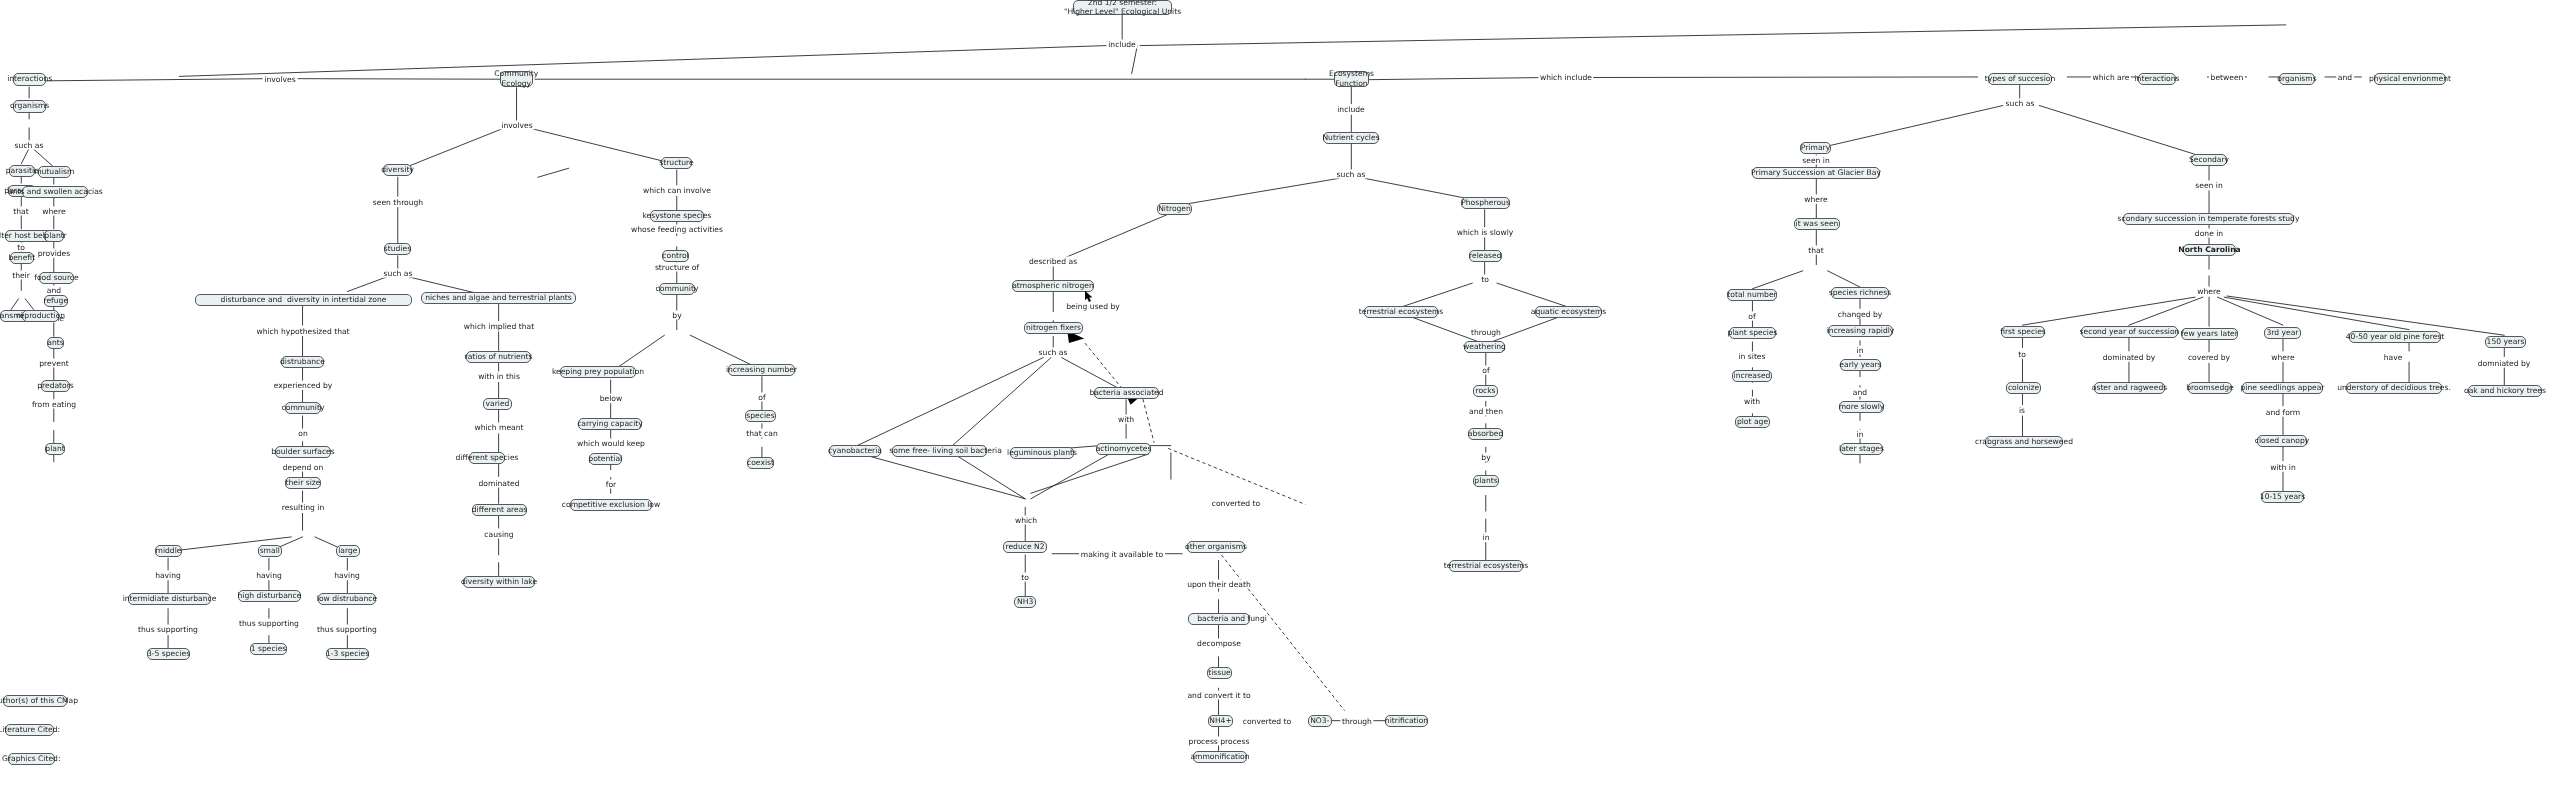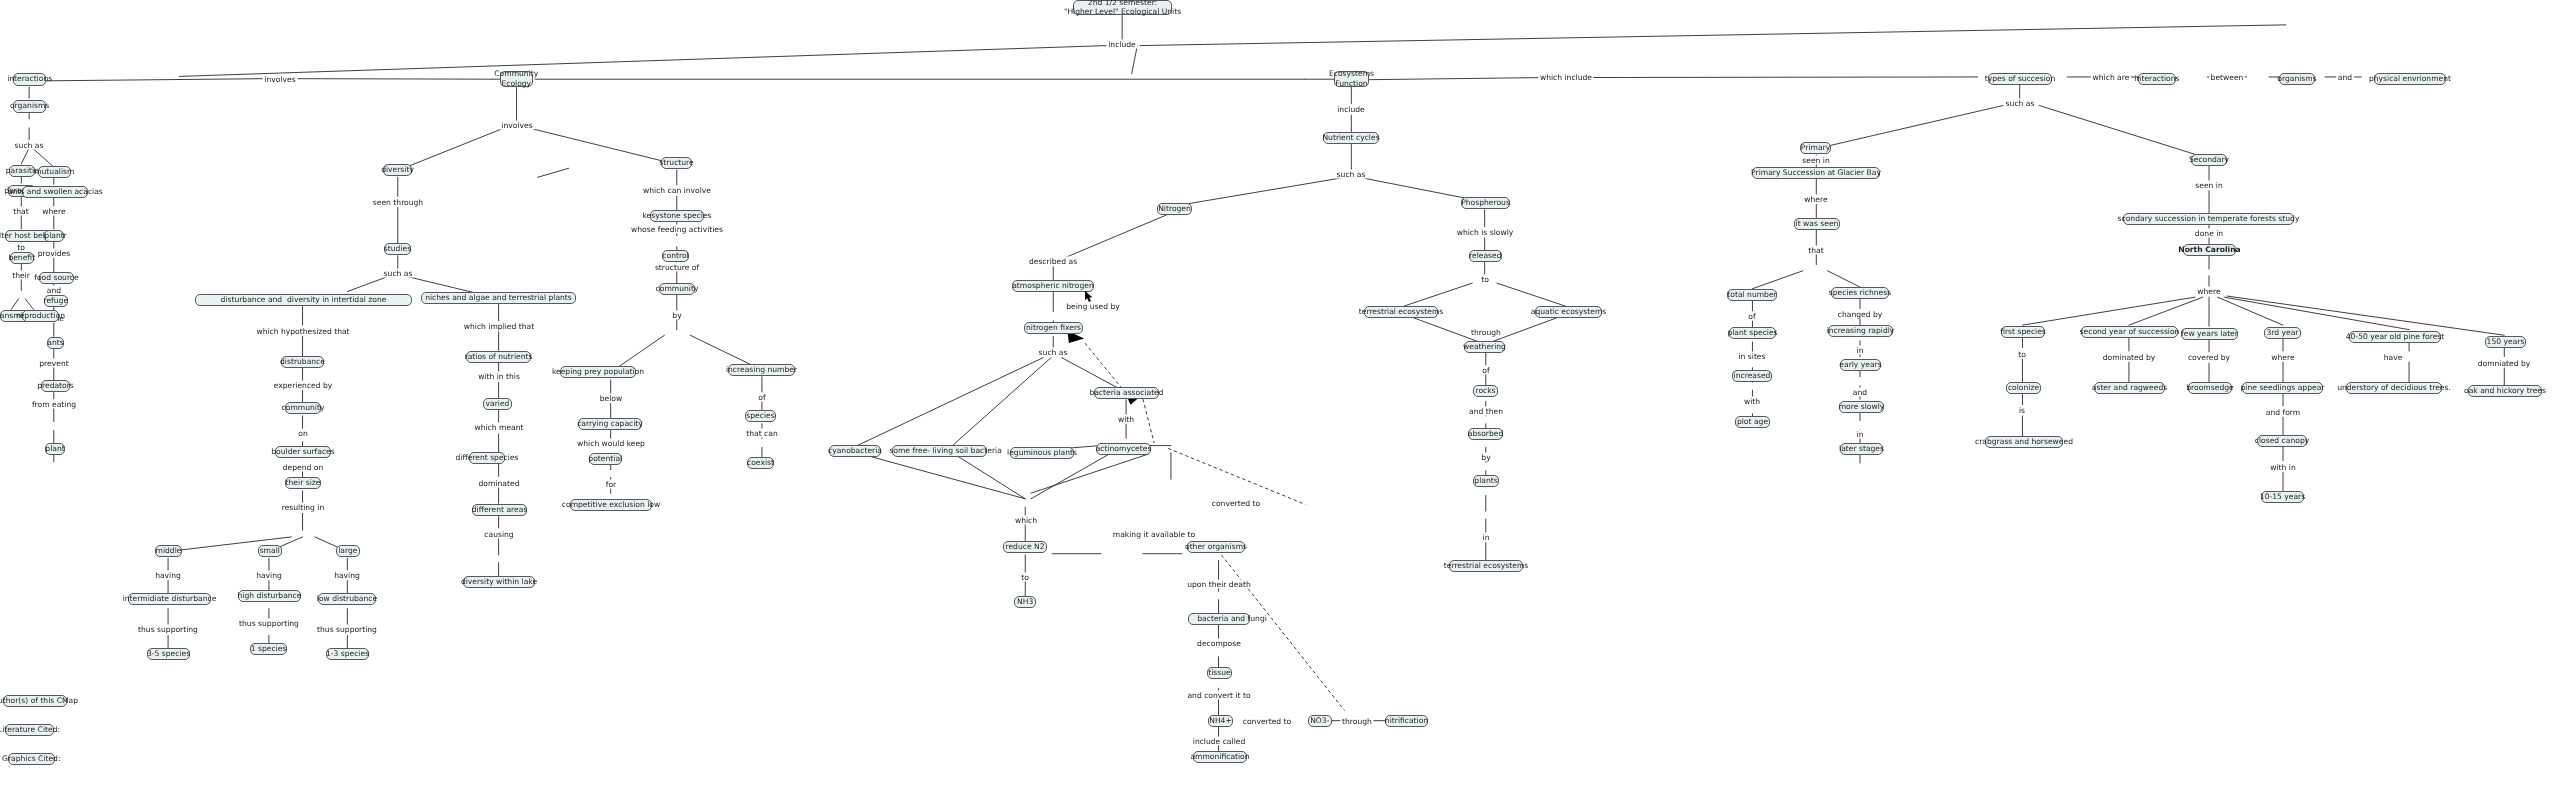--- a/index.html
+++ b/index.html
@@ -485,30 +485,30 @@
   <div class="linklabel" style="left:1485px;top:232px;">which is slowly</div>
   <div class="linklabel" style="left:1053px;top:306px;margin-left:40px;">being used by</div>
   <div class="linklabel" style="left:1485px;top:279px;">to</div>
   <div class="linklabel" style="left:1053px;top:352px;">such as</div>
   <div class="linklabel" style="left:1126px;top:419px;">with</div>
   <div class="linklabel" style="left:1486px;top:332px;">through</div>
   <div class="linklabel" style="left:1026px;top:520px;">which</div>
   <div class="linklabel" style="left:1236px;top:503px;">converted to</div>
   <div class="linklabel" style="left:1486px;top:370px;">of</div>
   <div class="linklabel" style="left:1486px;top:411px;">and then</div>
-  <div class="linklabel" style="left:1122px;top:534px;margin-left:32px;">making it available to</div>
+  <div class="linklabel" style="left:1122px;top:554px;">making it available to</div>
   <div class="linklabel" style="left:1486px;top:457px;">by</div>
   <div class="linklabel" style="left:1025px;top:577px;">to</div>
   <div class="linklabel" style="left:1219px;top:584px;">upon their death</div>
   <div class="linklabel" style="left:1486px;top:537px;">in</div>
   <div class="linklabel" style="left:1219px;top:643px;">decompose</div>
   <div class="linklabel" style="left:1219px;top:695px;">and convert it to</div>
   <div class="linklabel" style="left:1267px;top:721px;">converted to</div>
   <div class="linklabel" style="left:1357px;top:721px;">through</div>
-  <div class="linklabel" style="left:1219px;top:741px;">include called</div>
+  <div class="linklabel" style="left:1219px;top:741px;">process process</div>
 
   <div class="linklabel" style="left:1816px;top:160px;">seen in</div>
   <div class="linklabel" style="left:2209px;top:185px;">seen in</div>
   <div class="linklabel" style="left:1816px;top:199px;">where</div>
   <div class="linklabel" style="left:1816px;top:250px;">that</div>
   <div class="linklabel" style="left:1860px;top:314px;">changed by</div>
   <div class="linklabel" style="left:1752px;top:316px;">of</div>
   <div class="linklabel" style="left:1860px;top:350px;">in</div>
   <div class="linklabel" style="left:1752px;top:356px;">in sites</div>
   <div class="linklabel" style="left:1860px;top:392px;">and</div>

